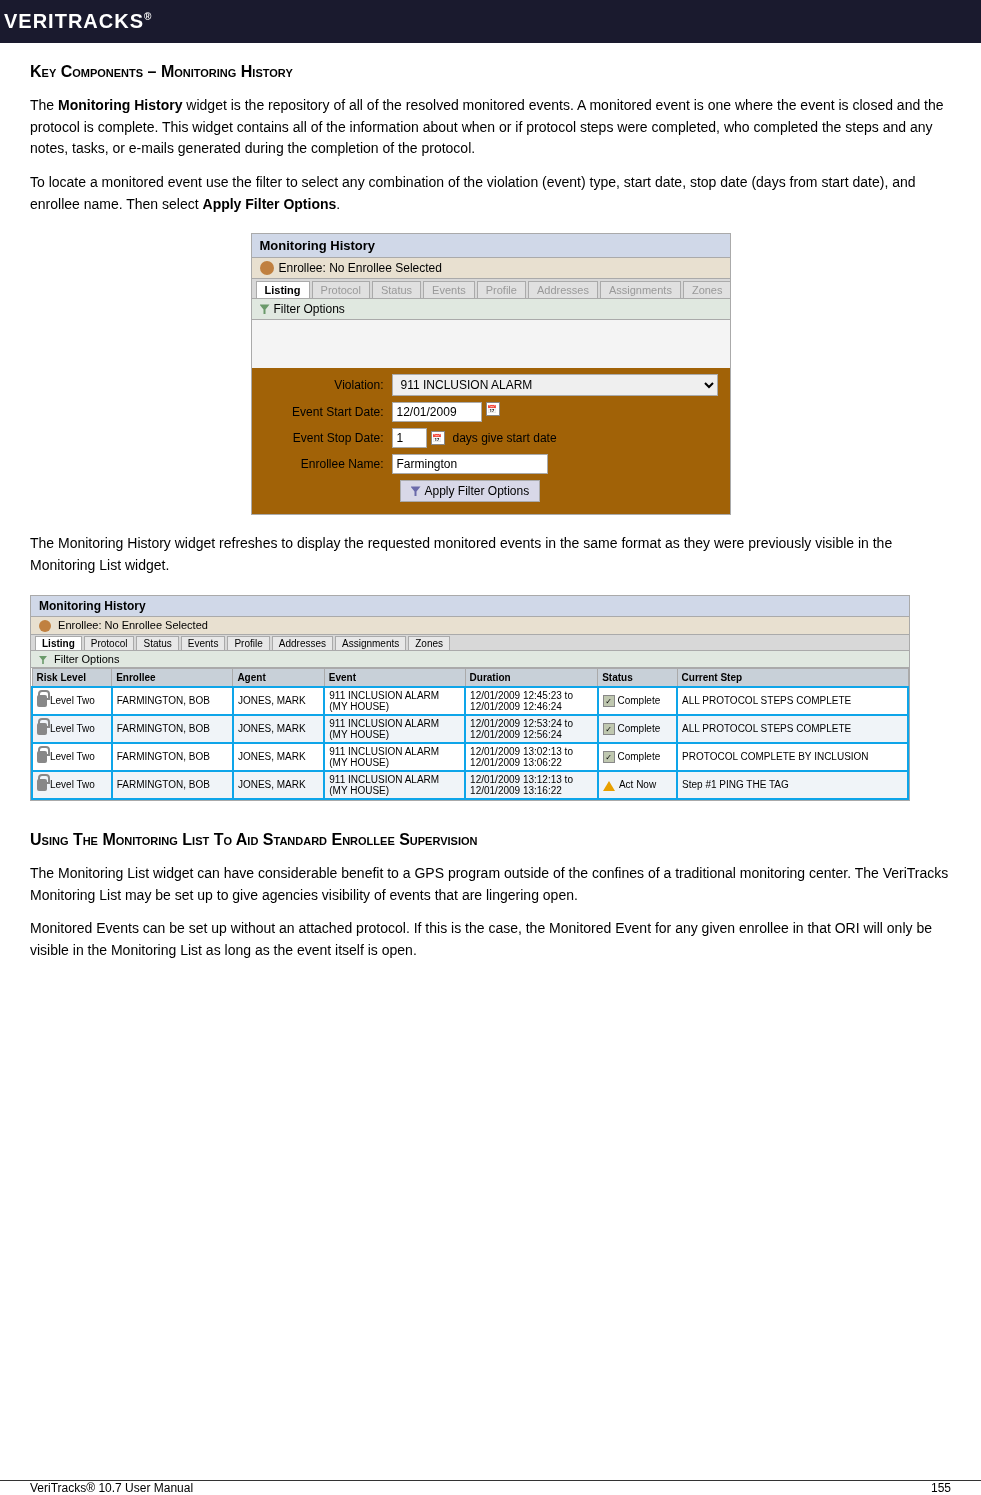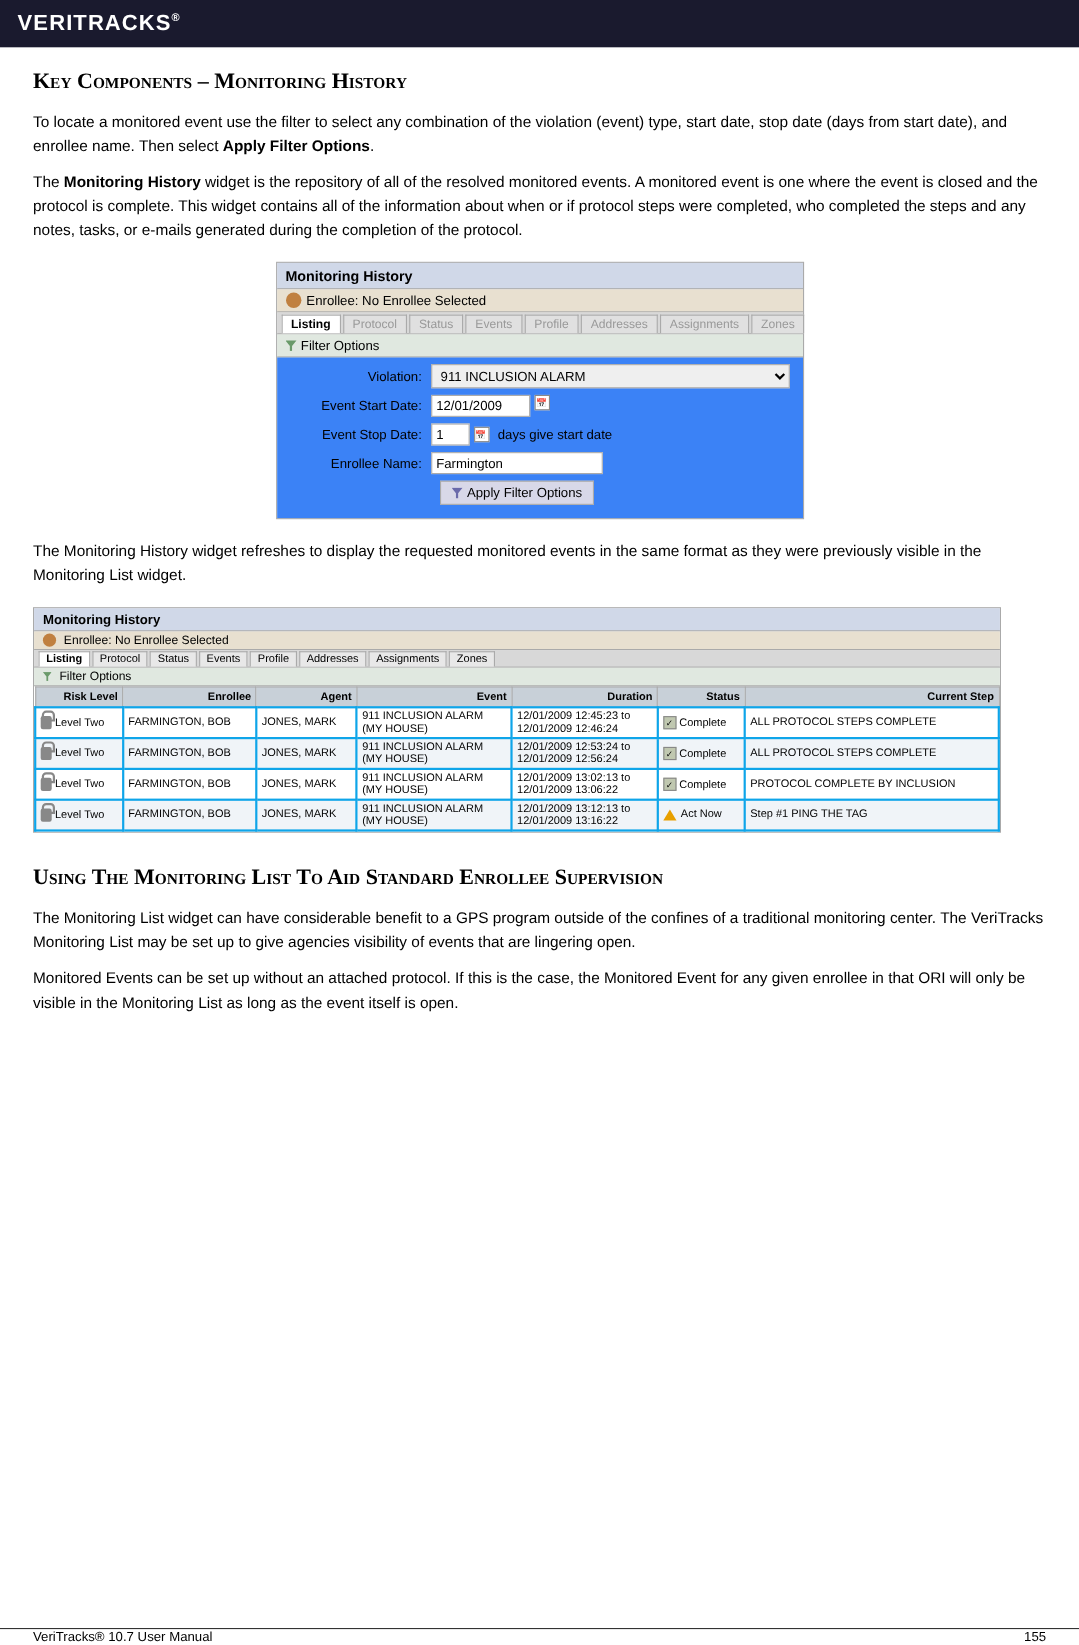--- a/index.html
+++ b/index.html
@@ -9,21 +9,21 @@
       background: #fff;
       color: #000;
       width: 981px;
       min-height: 1495px;
       padding: 0;
     }
 
     
     .header {
       background: #1a1a2e;
-      padding: 10px 16px;
+      padding: 10px 4px;
       display: flex;
       align-items: center;
     }
     .header-logo {
       color: #fff;
       font-size: 20px;
       font-weight: bold;
       font-family: Arial, sans-serif;
       letter-spacing: 1px;
       text-transform: uppercase;
@@ -33,26 +33,26 @@
       vertical-align: super;
     }
 
     
     .content {
       padding: 20px 30px 20px 30px;
     }
 
     
     .section-title {
-      font-size: 20px;
+      font-size: 16px;
       font-weight: bold;
       margin-bottom: 14px;
       text-transform: capitalize;
       font-variant: small-caps;
-      font-family: Liberation Serif, serif;
+      font-family: Liberation Sans, sans-serif;
     }
 
     
     .body-text {
       font-size: 14px;
       line-height: 1.55;
       margin-bottom: 12px;
     }
     .body-text strong {
       font-weight: bold;
@@ -129,21 +129,22 @@
     }
     .filter-icon {
       display: inline-block;
       width: 10px;
       height: 10px;
       background: #6a9a6a;
       clip-path: polygon(0 0, 100% 0, 60% 50%, 60% 100%, 40% 100%, 40% 50%);
     }
     .widget-body {
       padding: 6px 12px;
-      background: #3b82f6;
+      background: #a16207;
+      margin-top: 48px;
     }
     .filter-row {
       display: flex;
       align-items: center;
       margin-bottom: 6px;
       gap: 8px;
     }
     .filter-label {
       width: 120px;
       font-size: 12px;
@@ -244,21 +245,21 @@
     .data-table {
       width: 100%;
       border-collapse: collapse;
       font-size: 10px;
       background: #fff;
     }
     .data-table th {
       background: #c8d0d8;
       border: 1px solid #aaa;
       padding: 3px 4px;
-      text-align: right;
+      text-align: left;
       font-weight: bold;
     }
     .data-table td {
       border: 2px solid #0ea5e9;
       padding: 2px 4px;
       vertical-align: middle;
     }
     .data-table tr:nth-child(even) {
       background: #f0f4f8;
     }
@@ -350,25 +351,25 @@
   <span class="header-logo">
     <span>VeriTracks</span><sup>®</sup>
   </span>
 </div>
 
 <div class="content">
 
   <h1 class="section-title">Key Components – Monitoring History</h1>
 
   <p class="body-text">
+    The <strong>Monitoring History</strong> widget is the repository of all of the resolved monitored events.  A monitored event is one where the event is closed and the protocol is complete.  This widget contains all of the information about when or if protocol steps were completed, who completed the steps and any notes, tasks, or e-mails generated during the completion of the protocol.
+  </p>
+
+  <p class="body-text">
     To locate a monitored event use the filter to select any combination of the violation (event) type, start date, stop date (days from start date), and enrollee name.  Then select <strong>Apply Filter Options</strong><span>.</span>
-  </p>
-
-  <p class="body-text">
-    The <strong>Monitoring History</strong> widget is the repository of all of the resolved monitored events.  A monitored event is one where the event is closed and the protocol is complete.  This widget contains all of the information about when or if protocol steps were completed, who completed the steps and any notes, tasks, or e-mails generated during the completion of the protocol.
   </p>
 
   <div class="screenshot-container">
     <div class="widget-box">
 
       <div class="widget-titlebar">
         <span>Monitoring History</span>
       </div>
 
       <div class="widget-enrollee-bar">

